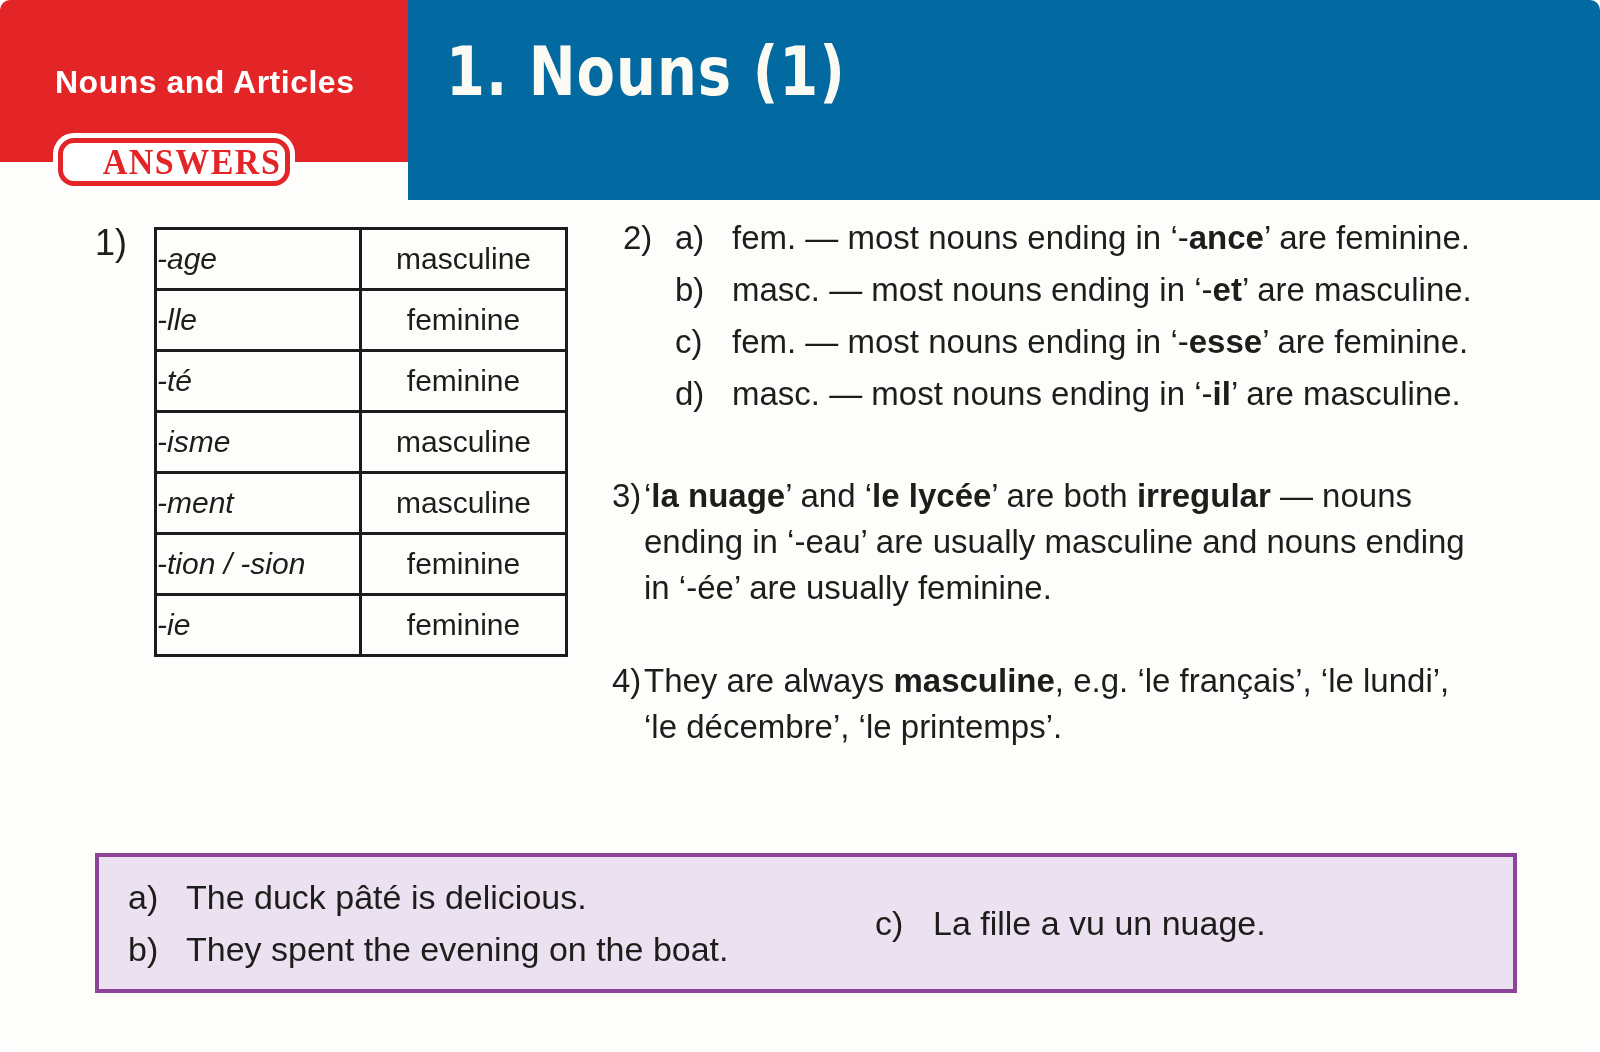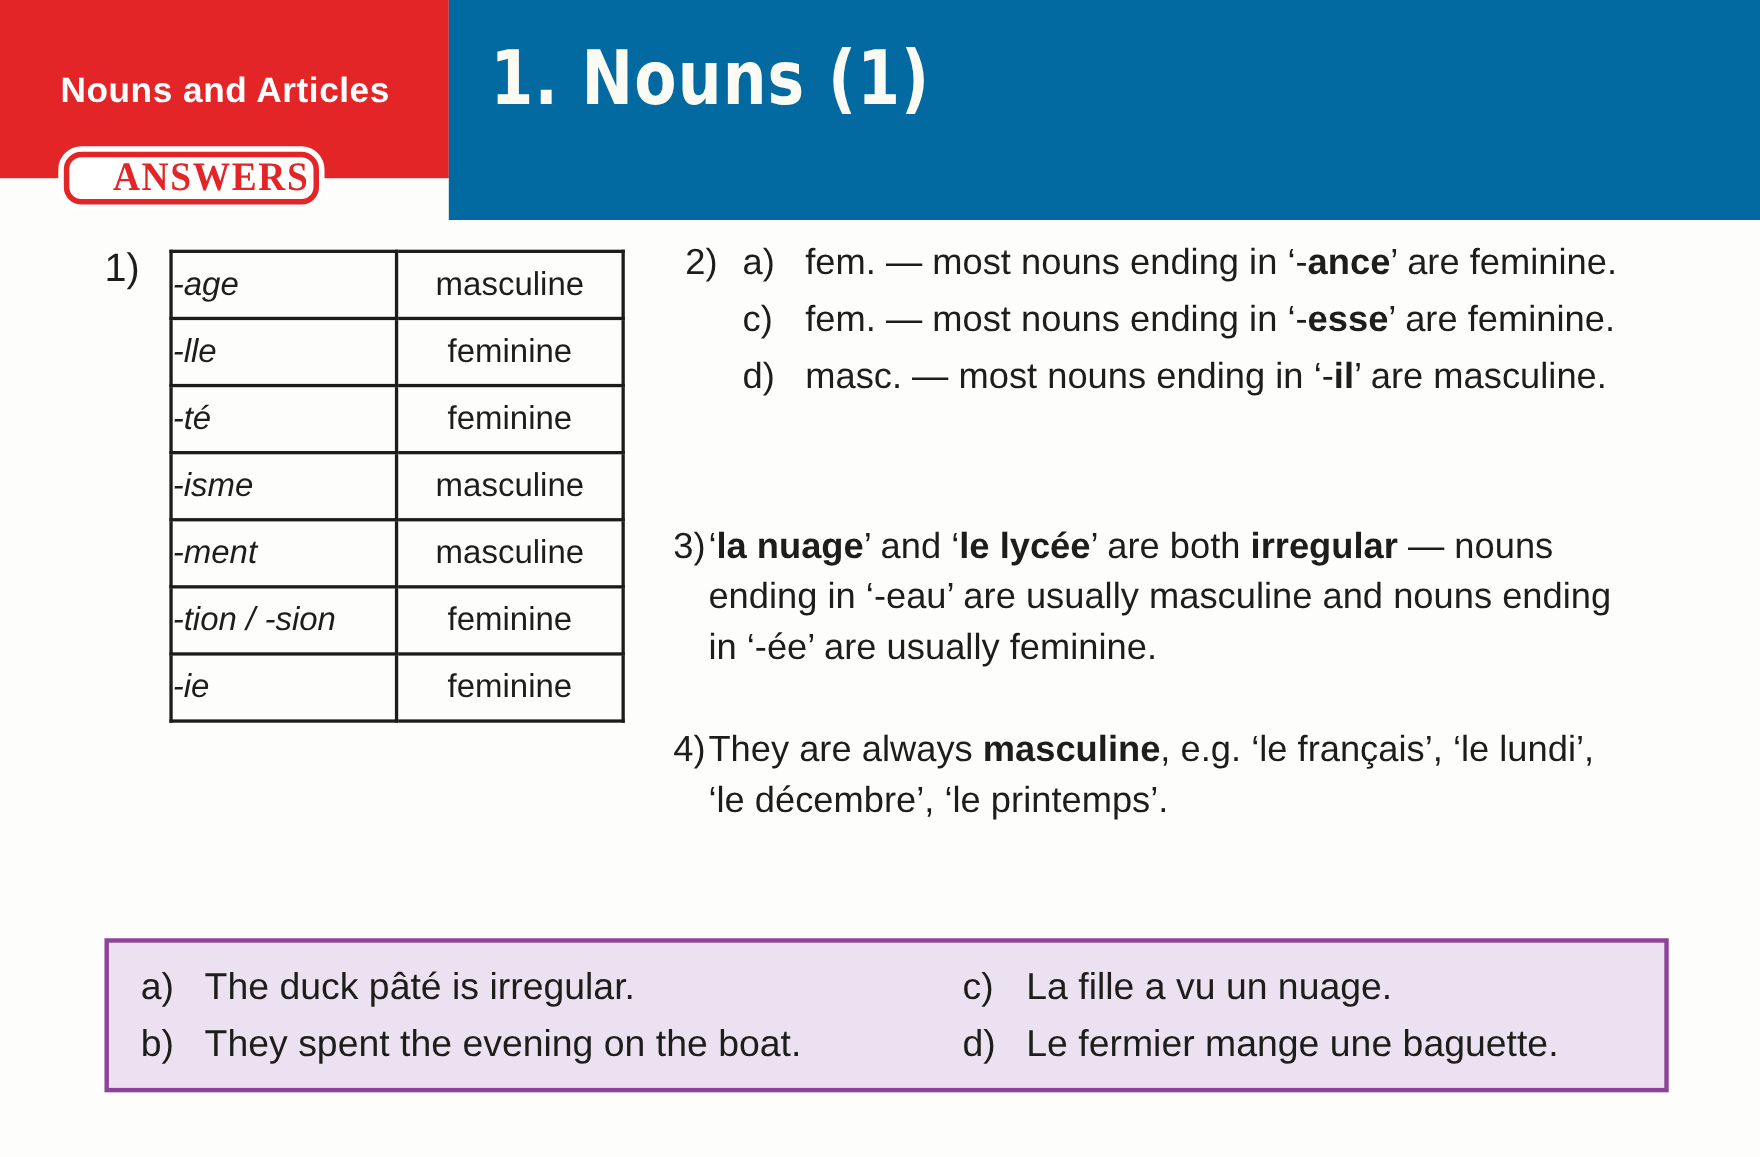--- a/index.html
+++ b/index.html
@@ -1,19 +1,20 @@
 <!DOCTYPE html>
 <html><head>
 <meta charset="utf-8">
 <style>
   html,body { margin:0; padding:0; background:#ffffff; }
   .page {
     position:relative; width:1600px; height:1052px; overflow:hidden;
     background:#fdfdfc; color:#1d1d1b;
     font-family:"Liberation Sans", sans-serif;
+    border-radius:10px;
   }
 
   
   .header-red  { position:absolute; left:0; top:0; width:408px; height:162px; background:#e32528; }
   .header-green{ position:absolute; left:408px; top:0; width:1192px; height:200px; background:#0369a1;padding-left:40px; }
   .category {
     position:absolute; left:55px; top:64px;
     font-size:32px; font-weight:bold; color:#ffffff; letter-spacing:0.5px; white-space:nowrap;
   }
   .title {
@@ -122,43 +123,43 @@
     <td class="cell-gender">feminine</td>
   </tr>
 </tbody>
   </table>
 
   <div class="q q2">
     <span class="p-num">2)</span>
     <div class="p-items">
   <div class="item-row"><span class="item-label">a)</span><span class="item-text">fem. — most nouns ending in ‘-<b>ance</b>’ are feminine.</span></div>
 
+  <div class="item-row"><span class="item-label">b)</span><span class="item-text">masc. — most nouns ending in ‘-<b>et</b>’ are masculine.</span></div>
 
   <div class="item-row"><span class="item-label">c)</span><span class="item-text">fem. — most nouns ending in ‘-<b>esse</b>’ are feminine.</span></div>
 
   <div class="item-row"><span class="item-label">d)</span><span class="item-text">masc. — most nouns ending in ‘-<b>il</b>’ are masculine.</span></div>
 </div>
   </div>
 
   <div class="q q3">
     <span class="p-num">3)</span>
     <div class="p-text">‘<b>la nuage</b>’ and ‘<b>le lycée</b>’ are both <b>irregular</b> — nouns<br>ending in ‘-eau’ are usually masculine and nouns ending<br>in ‘-ée’ are usually feminine.</div>
   </div>
 
   <div class="q q4">
     <span class="p-num">4)</span>
     <div class="p-text">They are always <b>masculine</b>, e.g. ‘le français’, ‘le lundi’,<br>‘le décembre’, ‘le printemps’.</div>
   </div>
 
   <div class="answer-box">
     <div class="box-col-left">
-  <div class="box-row"><span class="box-label">a)</span><span class="box-text">The duck pâté is irregular.</span></div>
+  <div class="box-row"><span class="box-label">a)</span><span class="box-text">The duck pâté is delicious.</span></div>
 
   <div class="box-row"><span class="box-label">b)</span><span class="box-text">They spent the evening on the boat.</span></div>
 </div>
     <div class="box-col-right">
   <div class="box-row"><span class="box-label">c)</span><span class="box-text">La fille a vu un nuage.</span></div>
 
-  <div class="box-row"><span class="box-label">d)</span><span class="box-text">Le fermier mange une baguette.</span></div>
 </div>
   </div>
 
 </div>
 
 </body></html>

